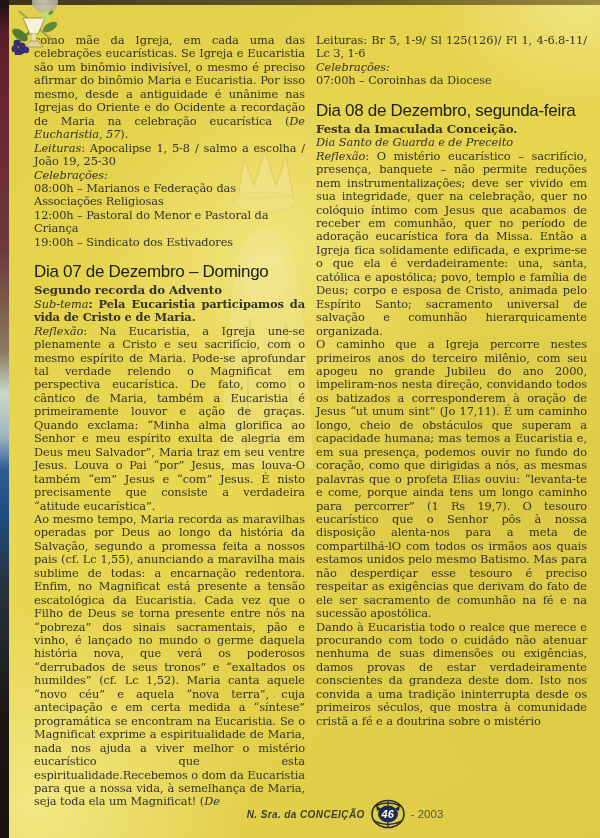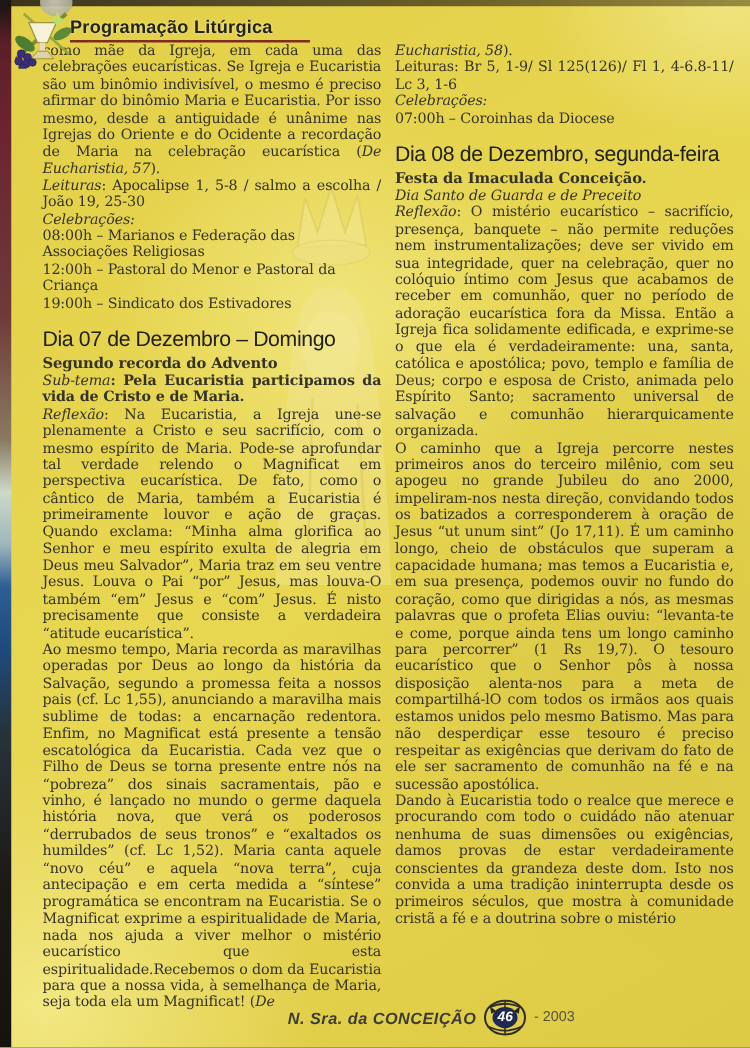--- a/index.html
+++ b/index.html
@@ -52,21 +52,21 @@
   .subhead { font-weight: bold; font-size: 11.8px !important; }
   em { font-style: italic; }
   b { font-weight: bold; }
   .footer {
     position: absolute; left: 0; right: 0; bottom: 9px; z-index: 4;
     display: flex; align-items: center; justify-content: center; gap: 4px;
     padding-left: 90px;
   }
   .f-title {
     font-family: "Liberation Sans", sans-serif; font-style: italic; font-weight: bold;
-    font-size: 13px; color: #3e3d35; letter-spacing: .4px; text-align: right;
+    font-size: 10px; color: #3e3d35; letter-spacing: .4px; text-align: right;
   }
   .badge { position: relative; width: 36px; height: 30px; margin: 0 1px; }
   .badge .num {
     position: absolute; inset: 0; display: flex; align-items: center; justify-content: center;
     color: #fff; font-family: "Liberation Sans", sans-serif; font-style: italic;
     font-weight: bold; font-size: 11px; padding-bottom: 1px;
   }
   .f-year { font-family: "Liberation Sans", sans-serif; font-size: 11.5px; color: #565349; }
 </style>
 </head>
@@ -92,23 +92,20 @@
           <circle cx="13" cy="43" r="3.2"></circle>
         <circle cx="6" cy="46" r="3.2"></circle>
           <circle cx="12" cy="48" r="3.2"></circle>
         <circle cx="17" cy="47" r="3"></circle>
           <circle cx="9" cy="51" r="3"></circle>
       </g>
       <path d="M37 6 L39 11 L44 13 L39 15 L37 20 L35 15 L30 13 L35 11 Z" fill="#bede6a"></path>
     </svg>
   </div>
 
-  <div class="header">
-    <h1>Programação Litúrgica</h1>
-  </div>
 
   <div class="statue">
     <svg width="145" height="355" viewBox="0 0 145 355">
       <path d="M40 70 L46 30 L56 58 L67 22 L78 58 L88 28 L95 68 Z" fill="rgba(244,232,150,0.85)" stroke="rgba(200,180,90,0.5)" stroke-width="1.5"></path>
       <ellipse cx="67" cy="74" rx="31" ry="10" fill="rgba(240,226,140,0.8)" stroke="rgba(200,180,90,0.4)"></ellipse>
       <ellipse cx="67" cy="150" rx="23" ry="29" fill="rgba(250,244,190,0.9)"></ellipse>
       <path d="M38 135 Q28 210 22 340 L115 340 Q110 210 97 135 Q88 102 67 102 Q47 102 38 135 Z" fill="rgba(242,230,150,0.75)"></path>
       <path d="M52 190 Q50 260 48 330" stroke="rgba(205,186,92,0.5)" stroke-width="2" fill="none"></path>
       <path d="M88 195 Q92 260 96 330" stroke="rgba(205,186,92,0.5)" stroke-width="2" fill="none"></path>
     </svg>
@@ -124,21 +121,20 @@
       <p>12:00h – Pastoral do Menor e Pastoral da Criança</p>
       <p>19:00h – Sindicato dos Estivadores</p>
       <div class="day-heading">Dia 07 de Dezembro – Domingo</div>
       <p class="subhead">Segundo recorda do Advento</p>
       <p class="j"><em>Sub-tema</em><b>: Pela Eucaristia participamos da vida de Cristo e de Maria.</b></p>
       <p class="j"><em>Reflexão</em><span>: Na Eucaristia, a Igreja une-se plenamente a Cristo e seu sacrifício, com o mesmo espírito de Maria. Pode-se aprofundar tal verdade relendo o Magnificat em perspectiva eucarística. De fato, como o cântico de Maria, também a Eucaristia é primeiramente louvor e ação de graças. Quando exclama: “Minha alma glorifica ao Senhor e meu espírito exulta de alegria em Deus meu Salvador”, Maria traz em seu ventre Jesus. Louva o Pai “por” Jesus, mas louva-O também “em” Jesus e “com” Jesus. É nisto precisamente que consiste a verdadeira “atitude eucarística”.</span></p>
       <p class="j"><span>Ao mesmo tempo, Maria recorda as maravilhas operadas por Deus ao longo da história da Salvação, segundo a promessa feita a nossos pais (cf. Lc 1,55), anunciando a maravilha mais sublime de todas: a encarnação redentora. Enfim, no Magnificat está presente a tensão escatológica da Eucaristia. Cada vez que o Filho de Deus se torna presente entre nós na “pobreza” dos sinais sacramentais, pão e vinho, é lançado no mundo o germe daquela história nova, que verá os poderosos “derrubados de seus tronos” e “exaltados os humildes” (cf. Lc 1,52). Maria canta aquele “novo céu” e aquela “nova terra”, cuja antecipação e em certa medida a “síntese” programática se encontram na Eucaristia. Se o Magnificat exprime a espiritualidade de Maria, nada nos ajuda a viver melhor o mistério eucarístico que esta espiritualidade.Recebemos o dom da Eucaristia para que a nossa vida, à semelhança de Maria, seja toda ela um Magnificat! (</span><em>De</em></p>
     </div>
 
     <div class="col">
-      <p><em>Eucharistia, 58</em><span>).</span></p>
       <p class="j"><span>Leituras</span><span>: Br 5, 1-9/ Sl 125(126)/ Fl 1, 4-6.8-11/ Lc 3, 1-6</span></p>
       <p><em>Celebrações:</em></p>
       <p>07:00h – Coroinhas da Diocese</p>
       <div class="day-heading">Dia 08 de Dezembro, segunda-feira</div>
       <p class="subhead">Festa da Imaculada Conceição.</p>
       <p><em>Dia Santo de Guarda e de Preceito</em></p>
       <p class="j"><em>Reflexão</em><span>: O mistério eucarístico – sacrifício, presença, banquete – não permite reduções nem instrumentalizações; deve ser vivido em sua integridade, quer na celebração, quer no colóquio íntimo com Jesus que acabamos de receber em comunhão, quer no período de adoração eucarística fora da Missa. Então a Igreja fica solidamente edificada, e exprime-se o que ela é verdadeiramente: una, santa, católica e apostólica; povo, templo e família de Deus; corpo e esposa de Cristo, animada pelo Espírito Santo; sacramento universal de salvação e comunhão hierarquicamente organizada.</span></p>
       <p class="j">O caminho que a Igreja percorre nestes primeiros anos do terceiro milênio, com seu apogeu no grande Jubileu do ano 2000, impeliram-nos nesta direção, convidando todos os batizados a corresponderem à oração de Jesus “ut unum sint” (Jo 17,11). É um caminho longo, cheio de obstáculos que superam a capacidade humana; mas temos a Eucaristia e, em sua presença, podemos ouvir no fundo do coração, como que dirigidas a nós, as mesmas palavras que o profeta Elias ouviu: “levanta-te e come, porque ainda tens um longo caminho para percorrer” (1 Rs 19,7). O tesouro eucarístico que o Senhor pôs à nossa disposição alenta-nos para a meta de compartilhá-lO com todos os irmãos aos quais estamos unidos pelo mesmo Batismo. Mas para não desperdiçar esse tesouro é preciso respeitar as exigências que derivam do fato de ele ser sacramento de comunhão na fé e na sucessão apostólica.</p>
       <p class="j">Dando à Eucaristia todo o realce que merece e procurando com todo o cuidádo não atenuar nenhuma de suas dimensões ou exigências, damos provas de estar verdadeiramente conscientes da grandeza deste dom. Isto nos convida a uma tradição ininterrupta desde os primeiros séculos, que mostra à comunidade cristã a fé e a doutrina sobre o mistério</p>
     </div>

